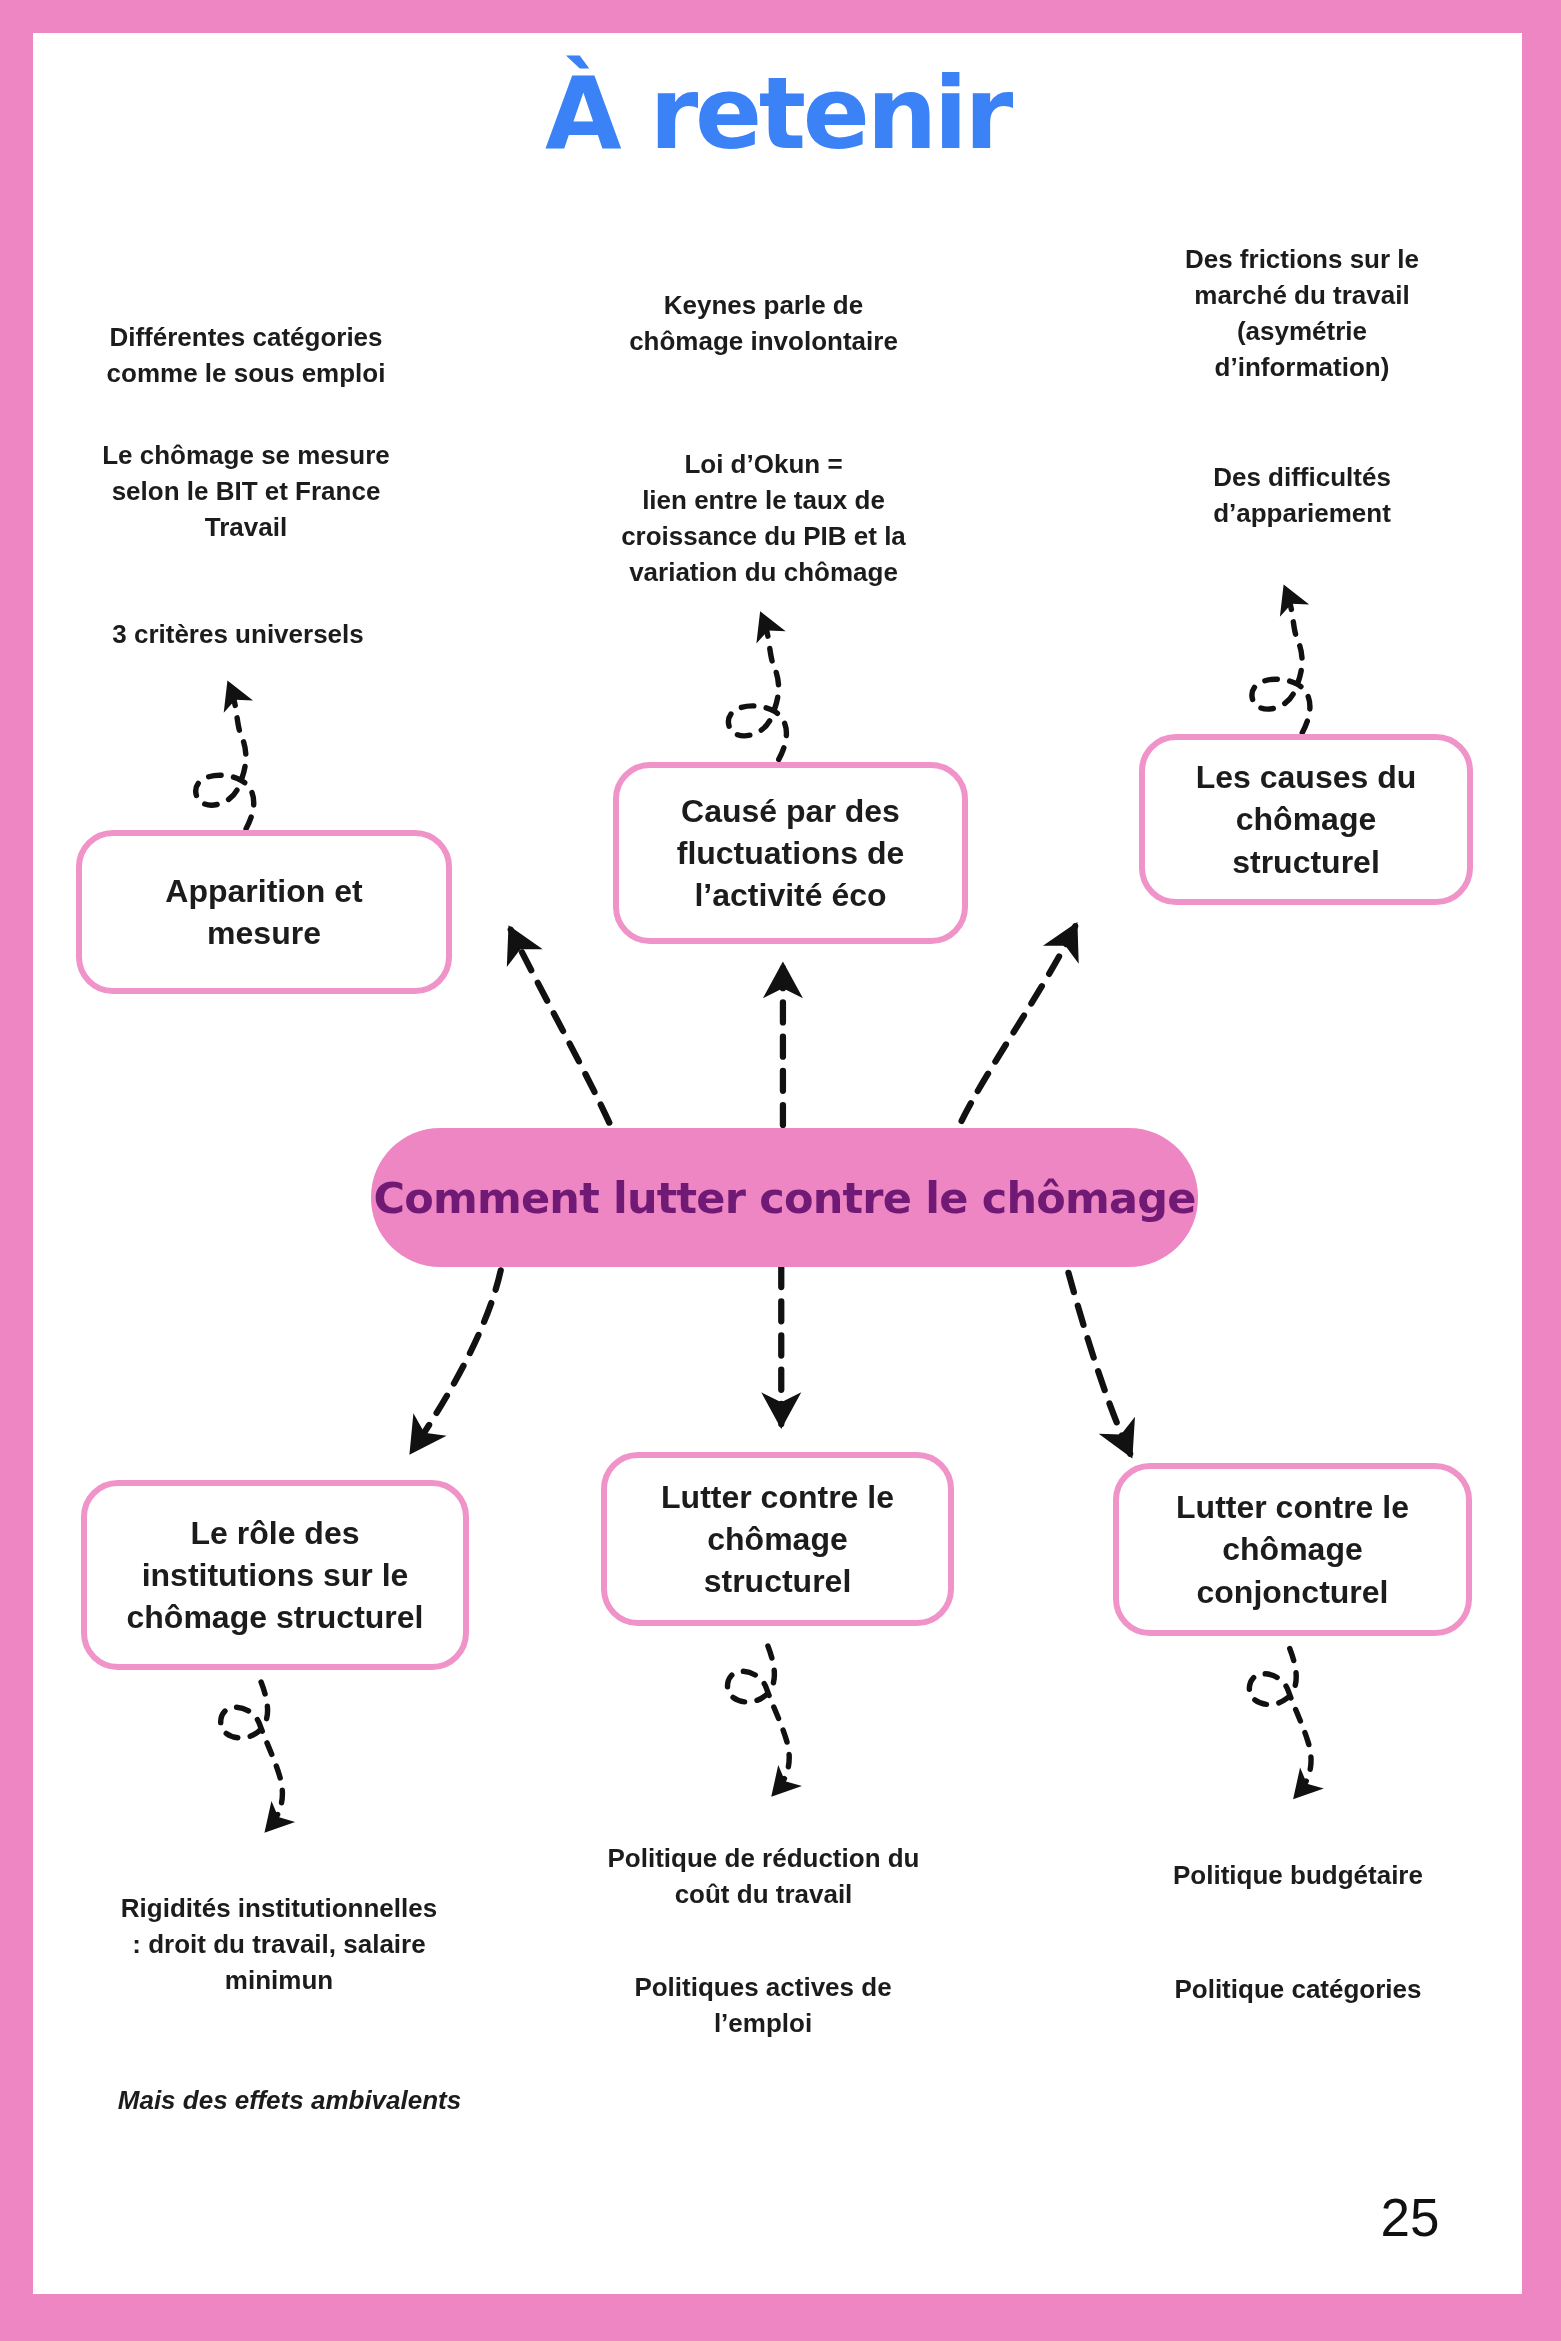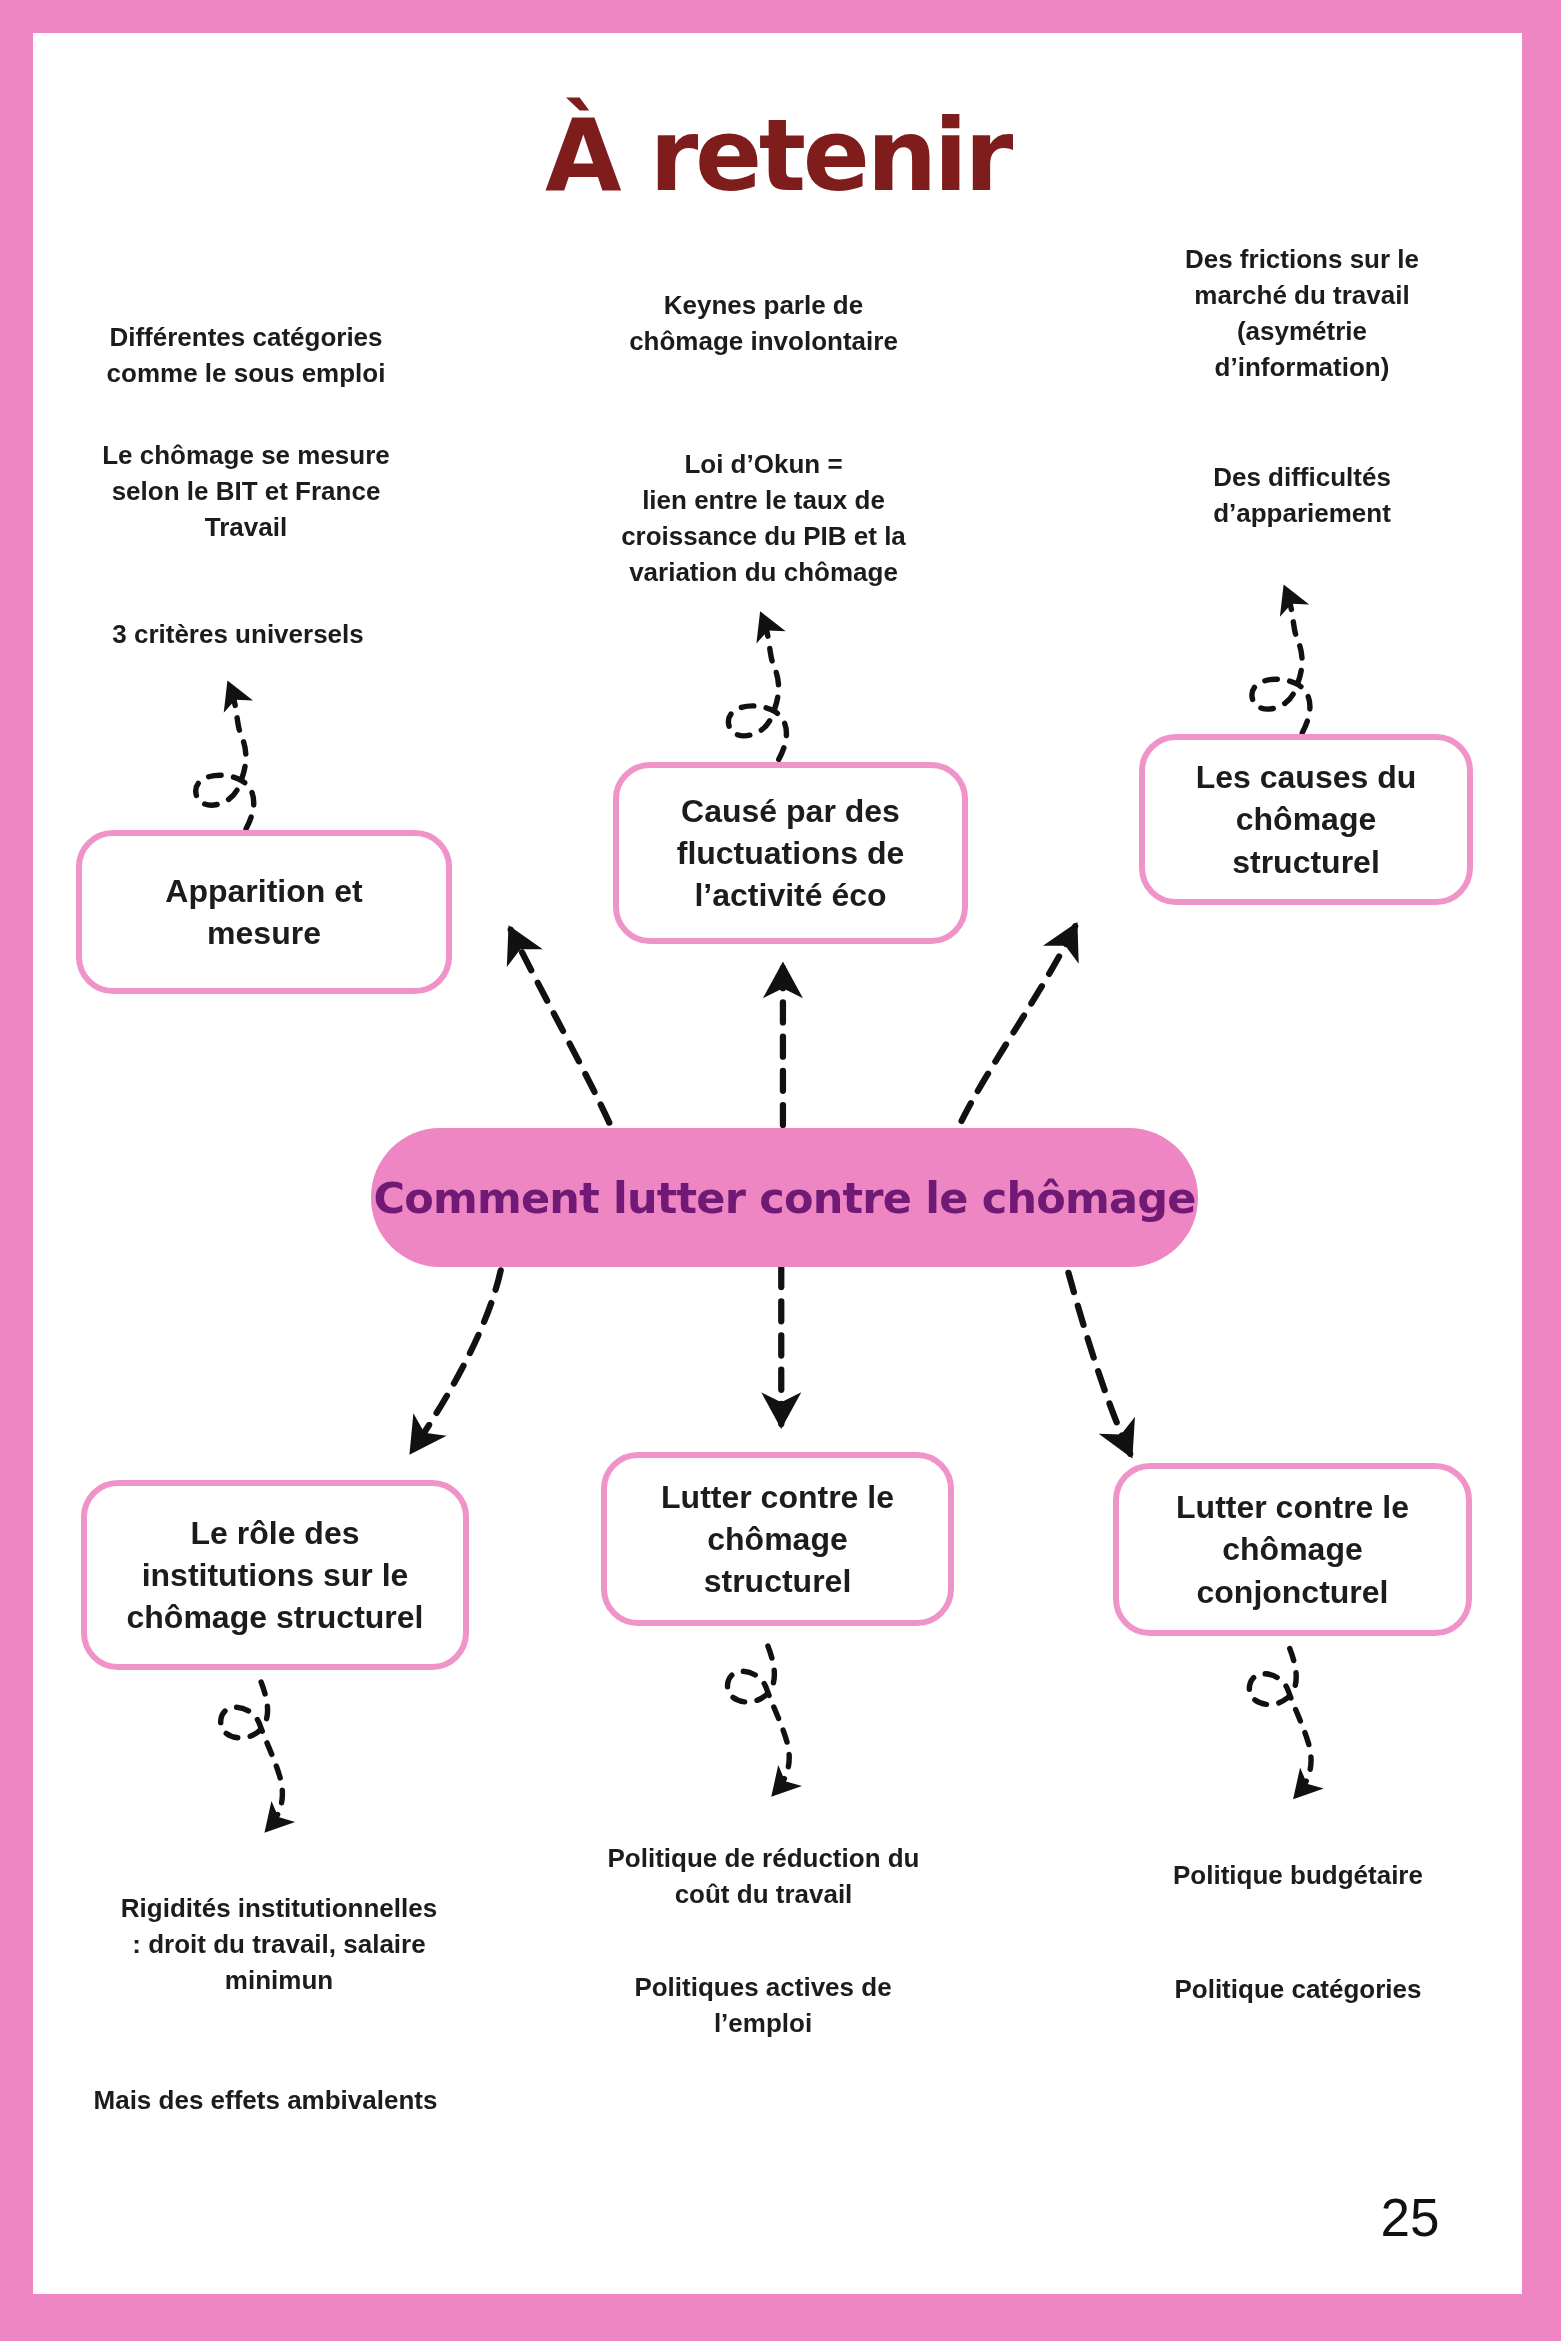--- a/index.html
+++ b/index.html
@@ -13,22 +13,21 @@
     position:absolute;left:33px;top:33px;
     width:1489px;height:2261px;
     background:#ffffff;
   }
   .abs{position:absolute;}
   .title{
     left:0;top:23.4px;width:1489px;
     text-align:center;
     font-family:"DejaVu Sans","Liberation Sans",sans-serif;
     font-weight:bold;font-size:99px;letter-spacing:-3.3px;
-    color:#7f1d1d;
-    margin-top:42px;
+    color:#3b82f6;
   }
   .note{
     font-weight:bold;font-size:26px;line-height:1.38;
     color:var(--text,#1c1c1c);
     text-align:center;white-space:pre-line;
   }
   .topic-box{
     border:6.7px solid var(--boxborder,#f093c8);
     border-radius:37px;background:#fff;
     display:flex;align-items:center;justify-content:center;
@@ -120,21 +119,21 @@
     <div class="inner" style="width:326px;">Le rôle des institutions sur le chômage structurel</div>
   </div>
   <div class="abs topic-box" style="left:568px;top:1419px;width:353px;height:174px;">
     <div class="inner" style="width:284px;">Lutter contre le chômage structurel</div>
   </div>
   <div class="abs topic-box" style="left:1080px;top:1430px;width:359px;height:173px;">
     <div class="inner" style="width:292px;">Lutter contre le chômage conjoncturel</div>
   </div>
 
   <div class="abs note" style="left:83px;top:1858px;width:326px;">Rigidités institutionnelles : droit du travail, salaire minimun</div>
-  <div class="abs note" style="left:24px;top:2050px;width:417px;">Mais des effets ambivalents</div>
+  <div class="abs note" style="left:48px;top:2050px;width:417px;font-style:italic;">Mais des effets ambivalents</div>
 
   <div class="abs note" style="left:572px;top:1808px;width:317px;">Politique de réduction du coût du travail</div>
   <div class="abs note" style="left:584px;top:1937px;width:292px;">Politiques actives de l’emploi</div>
 
   <div class="abs note" style="left:1077px;top:1813px;width:376px;margin-top:12px;">Politique budgétaire</div>
   <div class="abs note" style="left:1077px;top:1939px;width:376px;">Politique catégories</div>
 
   <div class="abs pagenum">25</div>
 
 </div>

